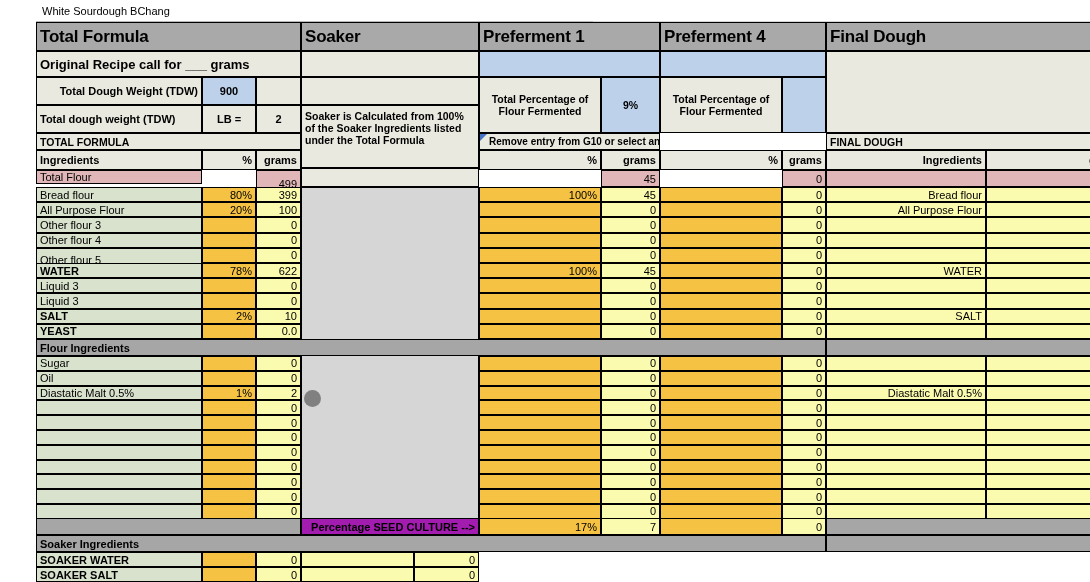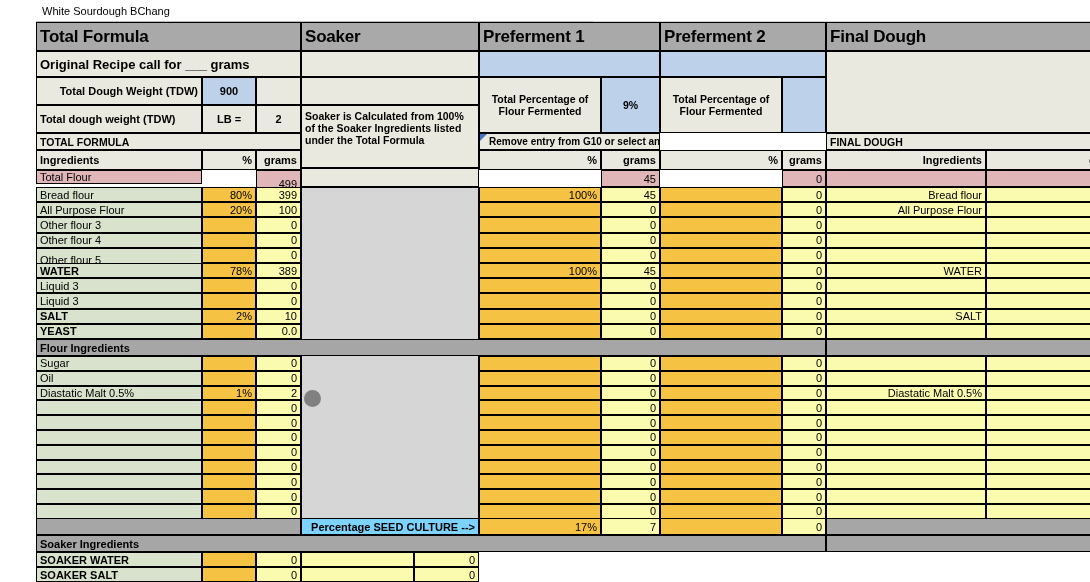--- a/index.html
+++ b/index.html
@@ -20,21 +20,21 @@
   
   .beige{background:#eae9df;}
   .gray-hdr{background:#a9a9a9;}
   .gray-band{background:#a6a6a6;}
   .blue{background:#bdd1ea;}
   .pink{background:#e0b6b8;}
   .green{background:#d9e2cd;}
   .orange{background:#f5c243;}
   .yellow{background:#fbfbb0;}
   .gray-block{background:#d6d6d6;}
-  .seedlbl{background:#7dd3fc;}
+  .seedlbl{background:#a21caf;}
   .box{border:1.6px solid #000;}
 
   .bold{font-weight:bold;}
   .big{font-size:17px;font-weight:bold;letter-spacing:-0.2px;}
   .med{font-size:13px;font-weight:bold;}
 
   
   .tri{position:absolute;top:0;left:0;width:0;height:0;
        border-top:7px solid #4472c4;border-right:7px solid transparent;}
   .tri-holder{position:relative;}
@@ -59,21 +59,21 @@
   <div class="cell gray-hdr big ml box" style="left:0px;top:22px;width:265px;height:29px;">
     <span>Total Formula</span>
   </div>
   <div class="cell gray-hdr big ml box" style="left:265px;top:22px;width:178px;height:29px;">
     <span>Soaker</span>
   </div>
   <div class="cell gray-hdr big ml box" style="left:443px;top:22px;width:181px;height:29px;">
     <span>Preferment 1</span>
   </div>
   <div class="cell gray-hdr big ml box" style="left:624px;top:22px;width:166px;height:29px;">
-    <span>Preferment 2</span>
+    <span>Preferment 4</span>
   </div>
   <div class="cell gray-hdr big ml box" style="left:790px;top:22px;width:300px;height:29px;">
     <span>Final Dough</span>
   </div>
 
   <div class="cell beige med ml box" style="left:0px;top:51px;width:265px;height:26px;">
     <span>Original Recipe call for ___ grams</span>
   </div>
   <div class="cell beige box" style="left:265px;top:51px;width:178px;height:26px;"></div>
   <div class="cell blue box" style="left:443px;top:51px;width:181px;height:26px;"></div>
@@ -302,21 +302,21 @@
       <div class="cell box yellow mr" style="left: 950px; top: 247.8px; width: 140px; height: 15.2px;">
         <span>0</span>
       </div>
       <div class="cell box green ml bold" style="left: 0px; top: 263px; width: 166px; height: 15.2px;">
         <span>WATER</span>
       </div>
       <div class="cell box orange mr" style="left: 166px; top: 263px; width: 54px; height: 15.2px;">
         <span>78%</span>
       </div>
       <div class="cell box yellow mr" style="left: 220px; top: 263px; width: 45px; height: 15.2px;">
-        <span>389</span>
+        <span>622</span>
       </div>
       <div class="cell box orange mr" style="left: 443px; top: 263px; width: 122px; height: 15.2px;">
         <span>100%</span>
       </div>
       <div class="cell box yellow mr" style="left: 565px; top: 263px; width: 59px; height: 15.2px;">
         <span>45</span>
       </div>
       <div class="cell box orange mr" style="left: 624px; top: 263px; width: 122px; height: 15.2px;"></div>
       <div class="cell box yellow mr" style="left: 746px; top: 263px; width: 44px; height: 15.2px;">
         <span>0</span>

